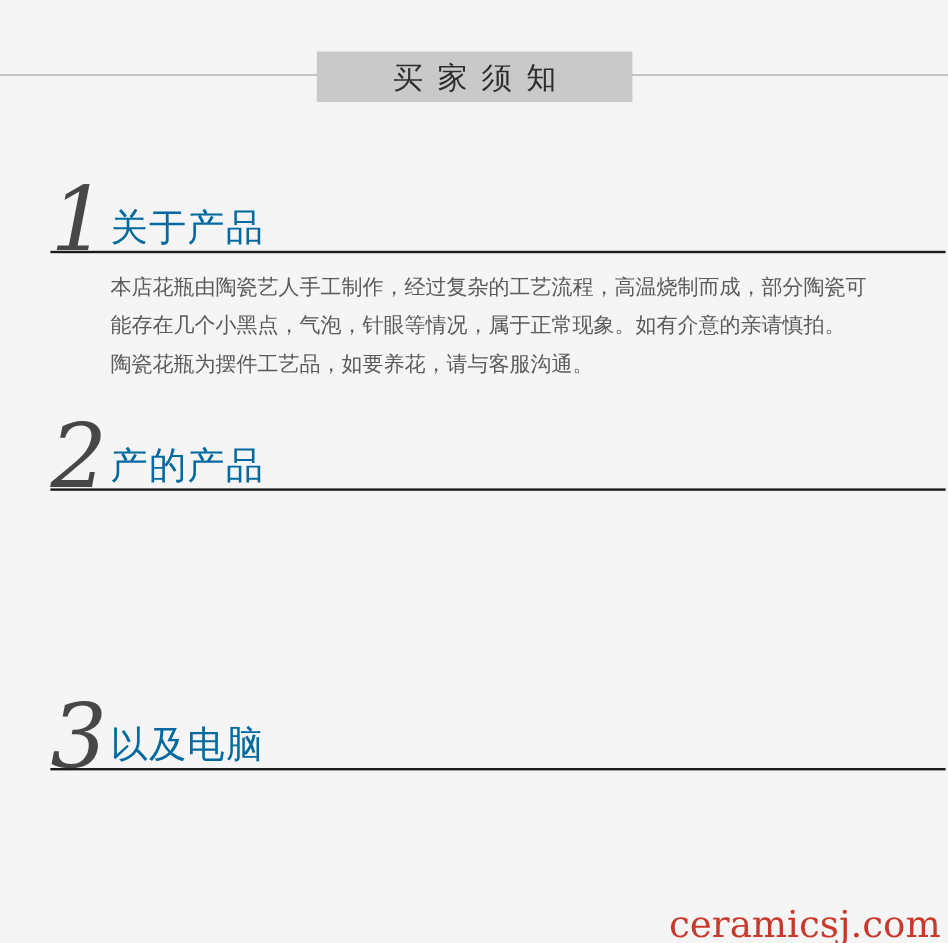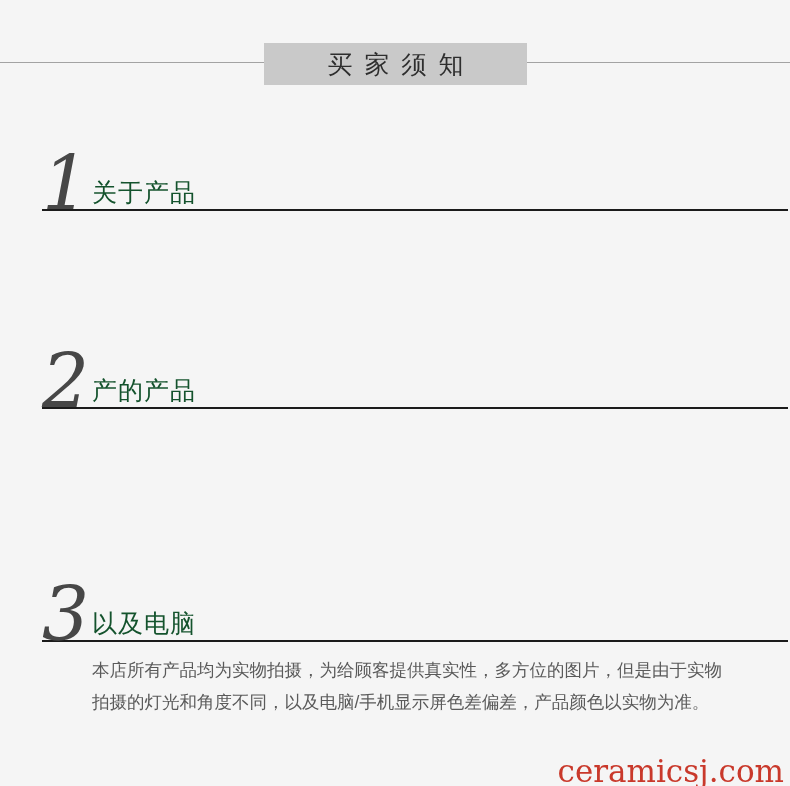--- a/index.html
+++ b/index.html
@@ -35,22 +35,22 @@
     display:flex; align-items:flex-end;
     margin-left:42px; height:52px;
   }
   .sec-num {
     font-family:"DejaVu Serif","Liberation Serif",serif;
     font-style:italic;
     font-size:74px; line-height:52px;
     color:#474747;
   }
   .sec-title {
-    font-size:25px; line-height:1;
-    color:#14532d;
+    font-size:31px; line-height:1;
+    color:#0369a1;
     margin:0 0 4px 3px;
     letter-spacing:1px;
   }
   .sec-rule {
     margin-left:42px; width:746px; height:2px;
     background:#1b1b1b;
   }
   .sec-sub {
     margin:4px 0 0 44px;
     font-style:italic;
@@ -80,33 +80,34 @@
 <div class="header-box">
   <span class="header-title">买家须知</span>
 </div>
 
 <div class="section section-1">
   <div class="sec-head">
     <span class="sec-num">1</span>
     <span class="sec-title">关于产品</span>
   </div>
   <div class="sec-rule"></div>
+  <div class="sec-body">本店花瓶由陶瓷艺人手工制作，经过复杂的工艺流程，高温烧制而成，部分陶瓷可
+能存在几个小黑点，气泡，针眼等情况，属于正常现象。如有介意的亲请慎拍。
+陶瓷花瓶为摆件工艺品，如要养花，请与客服沟通。</div>
 </div>
 
 <div class="section section-2">
   <div class="sec-head">
     <span class="sec-num">2</span>
     <span class="sec-title">产的产品</span>
   </div>
   <div class="sec-rule"></div>
 </div>
 
 <div class="section section-3">
   <div class="sec-head">
     <span class="sec-num">3</span>
     <span class="sec-title">以及电脑</span>
   </div>
   <div class="sec-rule"></div>
-  <div class="sec-body">本店所有产品均为实物拍摄，为给顾客提供真实性，多方位的图片，但是由于实物
-拍摄的灯光和角度不同，以及电脑/手机显示屏色差偏差，产品颜色以实物为准。</div>
 </div>
 
 <div class="watermark">ceramicsj.com</div>
 
 </body></html>

